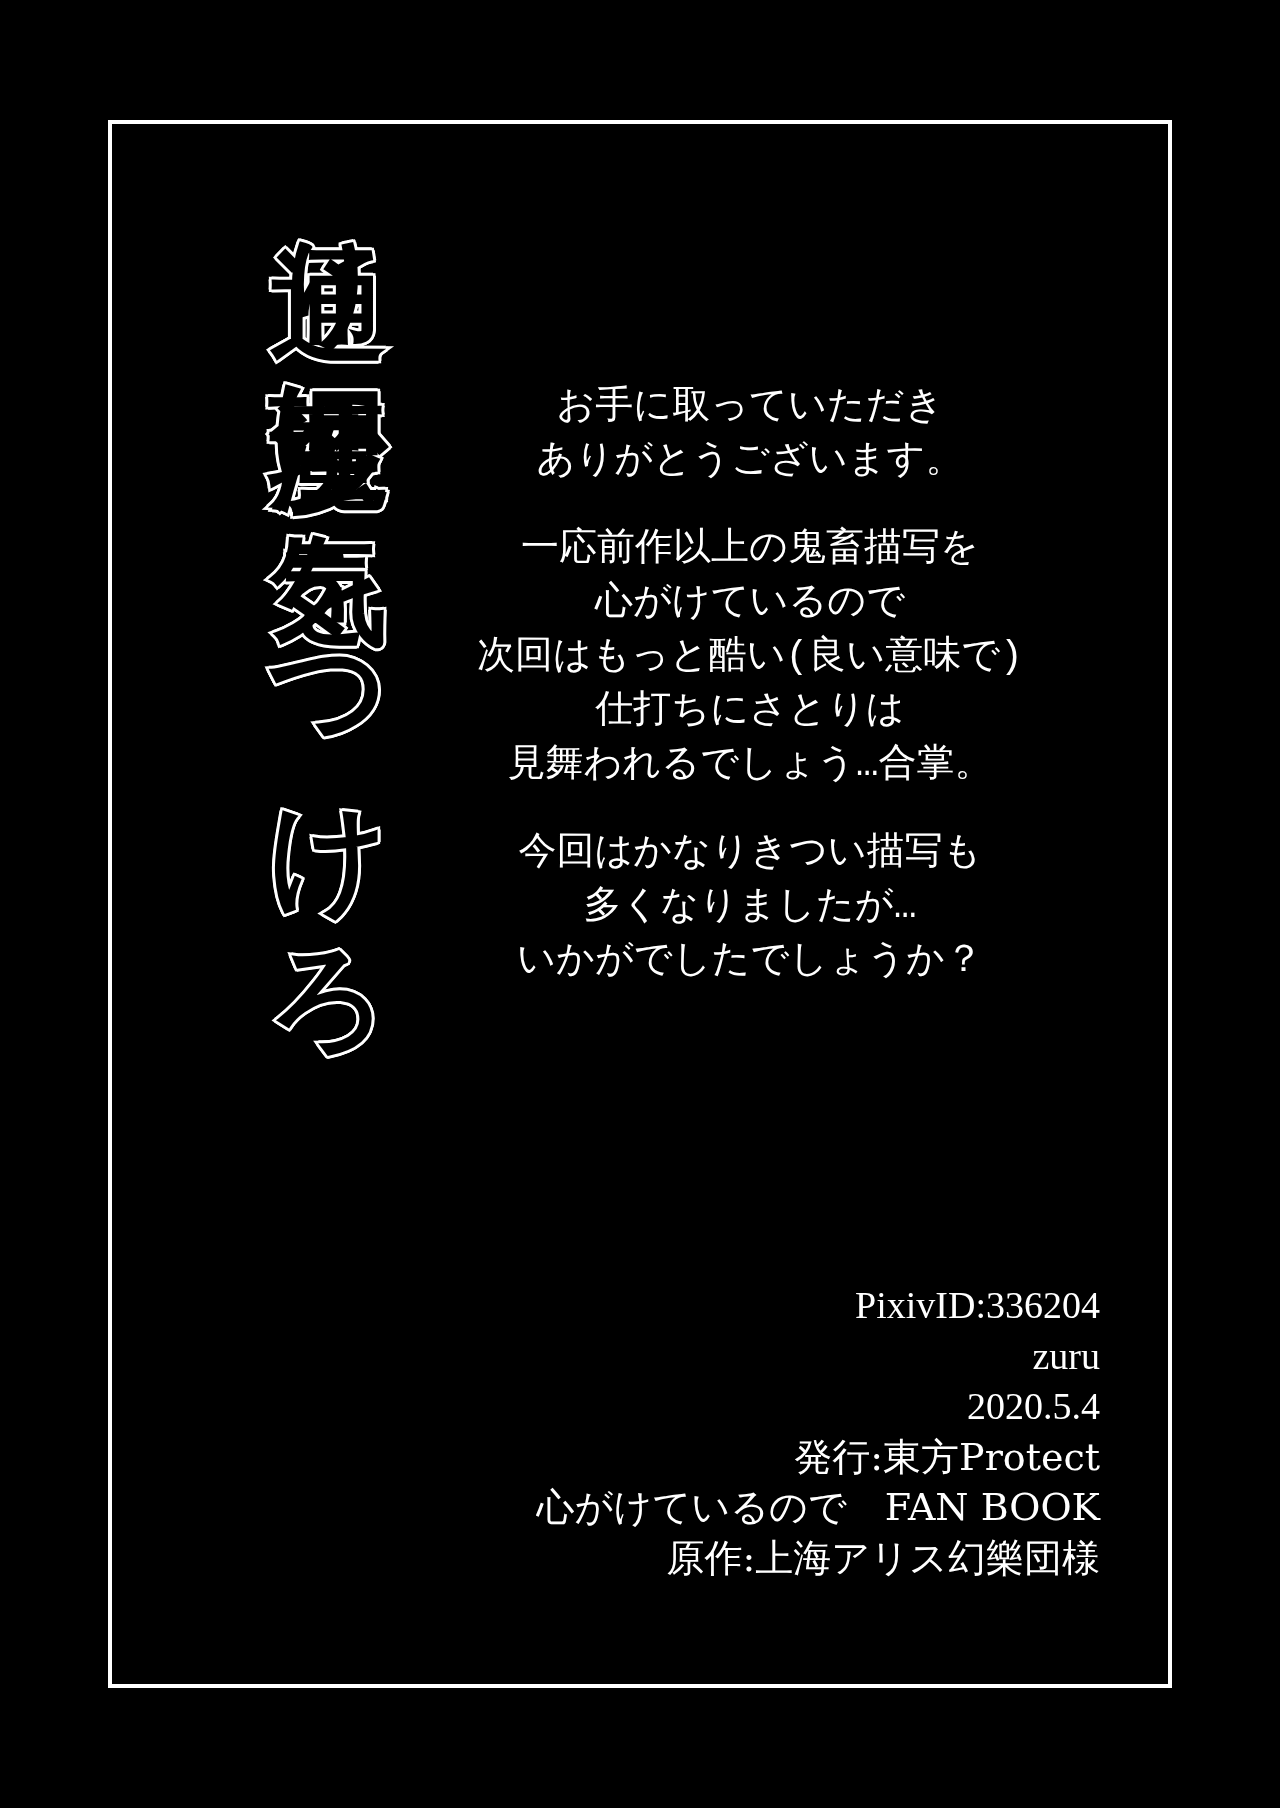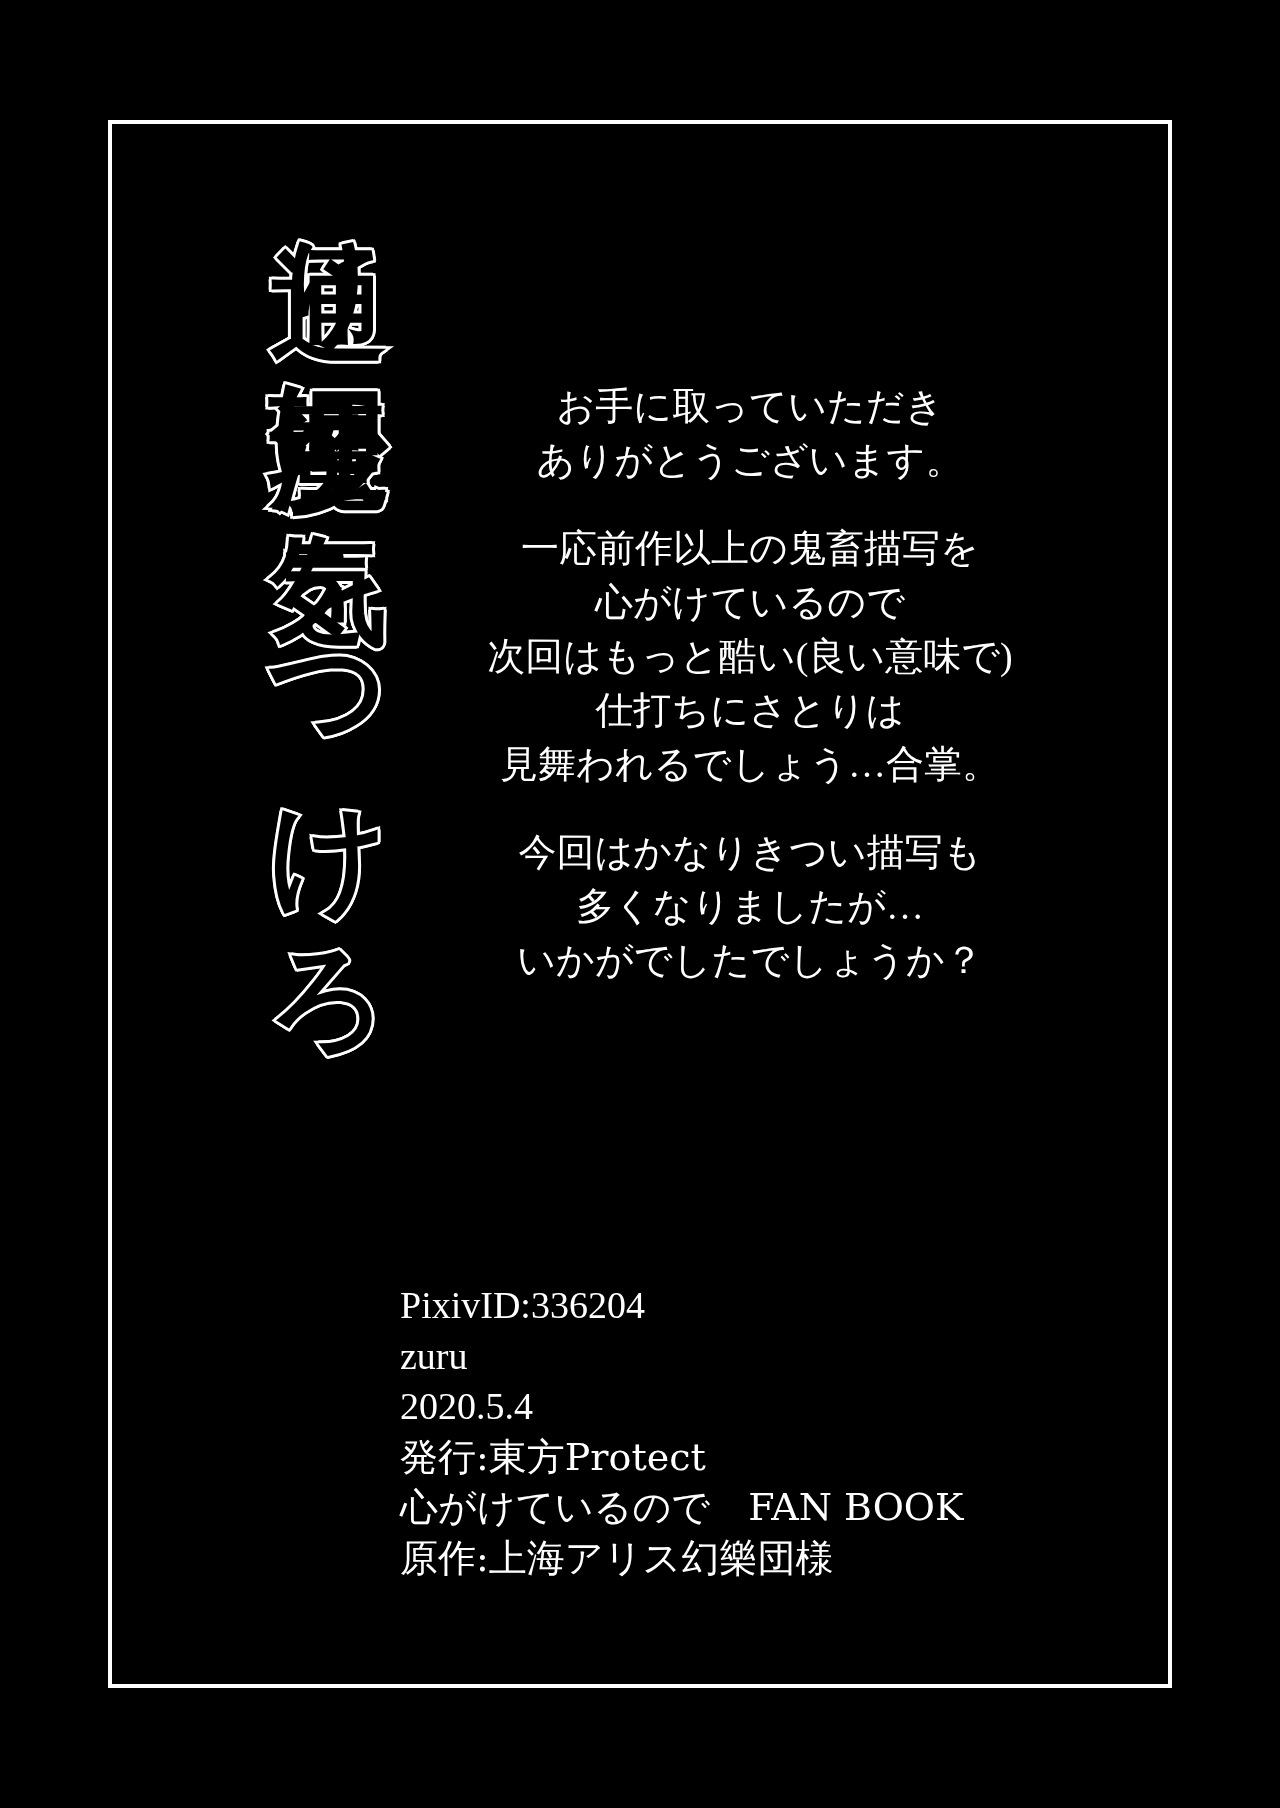--- a/index.html
+++ b/index.html
@@ -49,34 +49,34 @@
     white-space: pre-line;
   }
   
   .afterword {
     position: absolute;
     left: 400px;
     top: 380px;
     width: 700px;
     text-align: center;
     color: #ffffff;
-    font-family: Liberation Serif, serif;
+    font-family: Liberation Mono, monospace;
     font-size: 38px;
     line-height: 1.42;
   }
   .afterword .para {
     margin-bottom: 34px;
     white-space: pre-line;
   }
   .credits {
     position: absolute;
     left: 400px;
     top: 1280px;
     width: 700px;
-    text-align: left;
+    text-align: right;
     color: #ffffff;
     font-family: "DejaVu Serif", serif;
     font-size: 38px;
     line-height: 1.33;
   }
   .credits div {
     white-space: pre;
   }
   .credits .latin {
     font-family: "Liberation Serif", serif;

